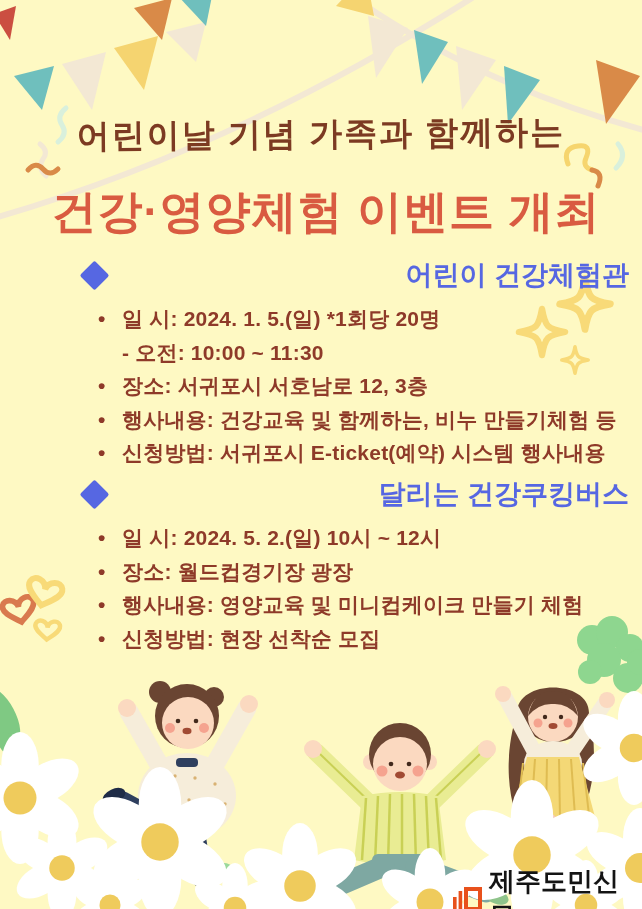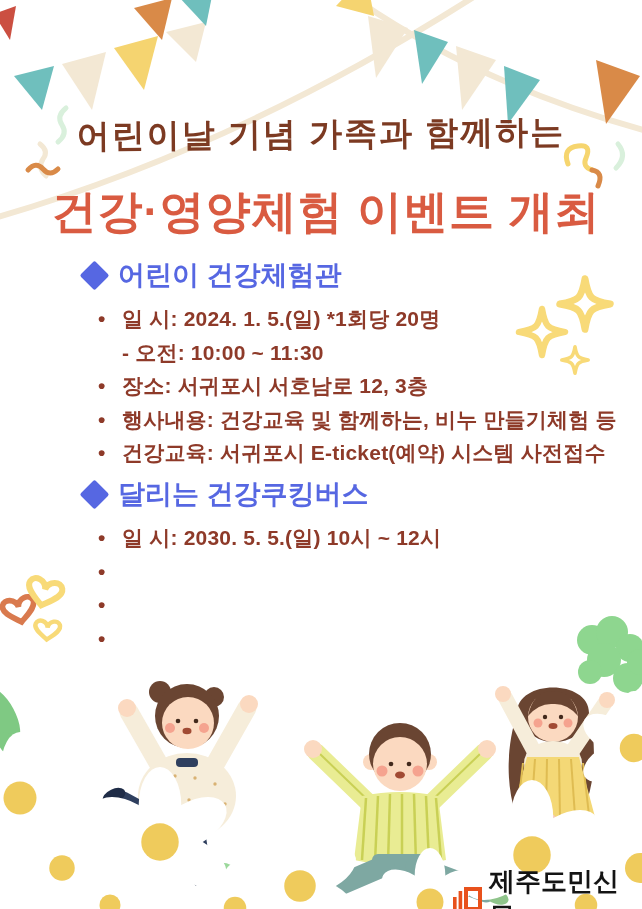--- a/index.html
+++ b/index.html
@@ -1,33 +1,33 @@
 <!DOCTYPE html>
 <html><head>
 <meta charset="utf-8">
 <style>
   html,body{margin:0;padding:0;background:#6b6b6b;}
   .poster{
     position:relative;width:642px;height:909px;overflow:hidden;
-    background:#ffffff;font-family:"Liberation Sans",sans-serif;
+    background:#fef9c3;font-family:"Liberation Sans",sans-serif;
   }
   .deco{position:absolute;left:0;top:0;width:642px;height:909px;}
   .subtitle{
     position:absolute;top:112px;left:0;width:100%;text-align:center;
     font-size:33px;font-weight:800;color:#7C3A22;letter-spacing:2px;
     transform:rotate(-0.5deg);
   }
   .title{
     position:absolute;top:177px;left:0;width:100%;margin:5px;text-align:center;
     font-size:45px;font-weight:900;color:#D95B41;letter-spacing:1px;
   }
   .sec{position:absolute;left:84px;width:545px;}
   .sec1{top:257px;}
   .sec2{top:476px;}
-  .sec-header{display:flex;align-items:center;gap:13px;font-size:27px;font-weight:800;color:#5667E2;}
+  .sec-header{display:flex;align-items:center;gap:13px;font-size:27px;font-weight:800;color:#5667E2;justify-content:space-between;}
   .diamond{width:21px;height:21px;background:#5667E2;transform:rotate(45deg);border-radius:2px;flex:0 0 auto;}
   .items{list-style:none;margin:9px 0 0;padding:0 0 0 14px;}
   .item{display:flex;align-items:baseline;font-size:21px;font-weight:700;color:#8E3A29;line-height:33.5px;letter-spacing:0.2px;}
   .item .dot{width:24px;flex:0 0 auto;}
   .item.sub{padding-left:24px;text-align:right;}
   .logo{position:absolute;top:864px;left:452px;display:flex;align-items:center;gap:7px;}
   .logo-text{font-size:26px;font-weight:800;color:#141414;}
   .logo-icon svg{display:block;}
 </style>
 </head>
@@ -250,43 +250,46 @@
       <li class="item">
         <span class="dot">•</span>
         <span>장소: 서귀포시 서호남로 12, 3층</span>
       </li>
       <li class="item">
         <span class="dot">•</span>
         <span>행사내용: 건강교육 및 함께하는, 비누 만들기체험 등</span>
       </li>
       <li class="item">
         <span class="dot">•</span>
-        <span>건강교육: 서귀포시 E-ticket(예약) 시스템 사전접수</span>
+        <span>신청방법: 서귀포시 E-ticket(예약) 시스템 행사내용</span>
       </li>
     </ul>
   </section>
 
   <section class="sec sec2">
     <div class="sec-header">
       <span class="diamond"></span>
       <span>달리는 건강쿠킹버스</span>
     </div>
     <ul class="items">
       <li class="item">
         <span class="dot">•</span>
-        <span>일 시: 2030. 5. 5.(일) 10시 ~ 12시</span>
-      </li>
-      <li class="item">
-        <span class="dot">•</span>
-      </li>
-      <li class="item">
-        <span class="dot">•</span>
-      </li>
-      <li class="item">
-        <span class="dot">•</span>
+        <span>일 시: 2024. 5. 2.(일) 10시 ~ 12시</span>
+      </li>
+      <li class="item">
+        <span class="dot">•</span>
+        <span>장소: 월드컵경기장 광장</span>
+      </li>
+      <li class="item">
+        <span class="dot">•</span>
+        <span>행사내용: 영양교육 및 미니컵케이크 만들기 체험</span>
+      </li>
+      <li class="item">
+        <span class="dot">•</span>
+        <span>신청방법: 현장 선착순 모집</span>
       </li>
     </ul>
   </section>
 
   <div class="logo">
     <span class="logo-icon">
       <svg width="30" height="30" viewBox="0 0 30 30">
         <rect x="1" y="13" width="3.6" height="15" fill="#E8511C"></rect>
         <rect x="6.6" y="7" width="3.6" height="21" fill="#E8511C"></rect>
         <rect x="14" y="5" width="14" height="20" fill="none" stroke="#E8511C" stroke-width="4"></rect>

